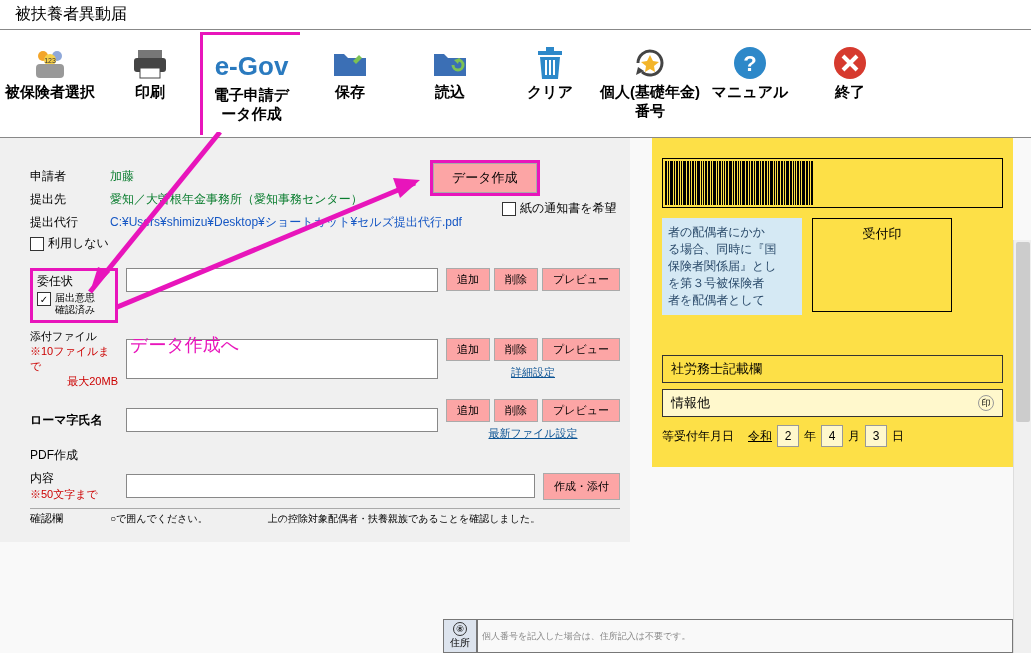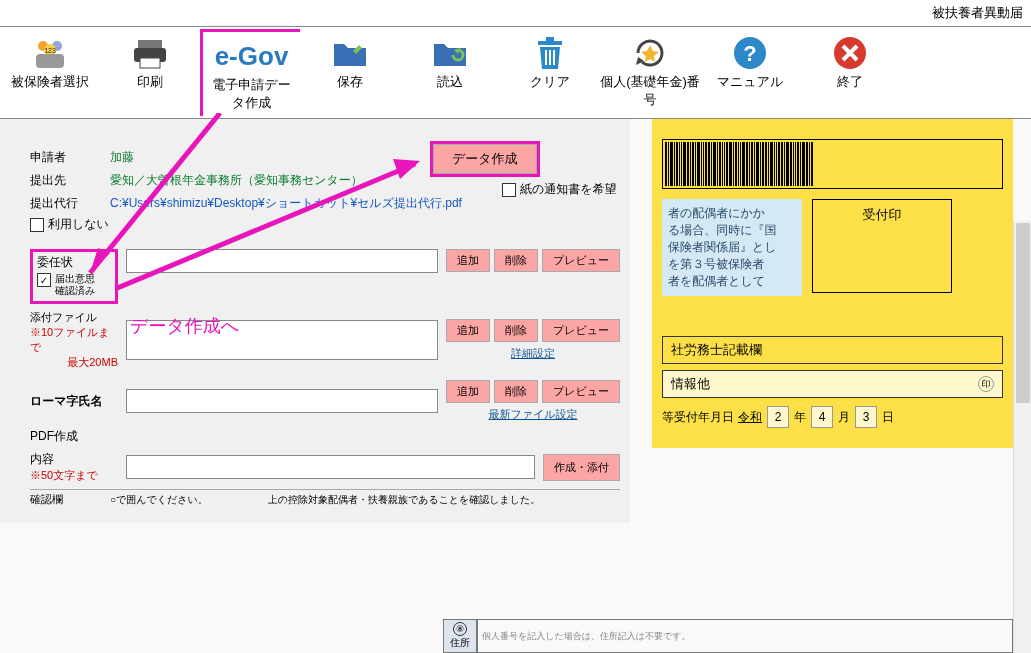--- a/index.html
+++ b/index.html
@@ -1,21 +1,21 @@
 <!DOCTYPE html>
 <html><head>
 <meta charset="utf-8">
 <style>
 * { box-sizing: border-box; margin: 0; padding: 0; font-family: "Meiryo", "Hiragino Kaku Gothic Pro", sans-serif; }
 body { background: #fff; font-size: 12px; width: 1031px; height: 653px; overflow: hidden; position: relative; }
-.window-title { padding: 4px 8px; font-size: 13px; text-align: right; }
+.window-title { padding: 4px 15px; font-size: 16px; }
 .toolbar { display: flex; border-top: 1px solid #888; border-bottom: 1px solid #888; padding: 2px 0; background: #fff; }
-.toolbar-item { text-align: center; width: 100px; cursor: pointer; padding: 4px 0; }
+.toolbar-item { text-align: center; width: 100px; cursor: pointer; padding: 11px 0; }
 .toolbar-item .icon-area { height: 40px; display: flex; align-items: center; justify-content: center; }
-.toolbar-item .tb-label { font-size: 13px; font-weight: normal; }
+.toolbar-item .tb-label { font-size: 15px; font-weight: bold; }
 .main { position: relative; background: #f9f9f9; height: 540px; }
 .form-area { padding: 30px 10px 10px 30px; width: 630px; background: #f0f0f0; position: relative; }
 .row { display: flex; align-items: center; margin-bottom: 6px; font-size: 12px; }
 .row .lbl { width: 80px; }
 .row .val-green { color: #0a7d2f; }
 .link-blue { color: #0b5394; text-decoration: underline; cursor: pointer; font-size: 11px; }
 .btn { background: #fca5a5; border: 1px solid #aaa; padding: 3px 10px; font-size: 11px; cursor: pointer; }
 .btn-row { display: flex; gap: 4px; margin-left: auto; }
 .input-line { background: #fff; border: 1px solid #888; height: 24px; flex: 1; margin-right: 8px; }
 .checkbox { width: 14px; height: 14px; border: 1px solid #333; display: inline-flex; align-items: center; justify-content: center; margin-right: 4px; font-size: 10px; background: #fff; }
@@ -319,21 +319,21 @@
     </div>
     <div class="section-box" style="margin-top:40px;">
       <span>社労務士記載欄</span>
     </div>
     <div class="section-box" style="margin-top:6px;justify-content:space-between;background:#fff8cc;">
       <span>情報他</span>
       <span style="border:1px solid #999;border-radius:50%;width:16px;height:16px;font-size:9px;display:inline-flex;align-items:center;justify-content:center;">印</span>
     </div>
     <div style="margin-top:8px;display:flex;align-items:center;gap:4px;font-size:12px;">
       <span>等受付年月日</span>
-      <span style="text-decoration:underline;">令和</span>
+      <span style="margin-left:10px;text-decoration:underline;">令和</span>
       <span class="num-box yellow">2</span>
         <span>年</span>
       <span class="num-box yellow">4</span>
         <span>月</span>
       <span class="num-box yellow">3</span>
         <span>日</span>
     </div>
   </div>
 
   <div class="scrollbar">

